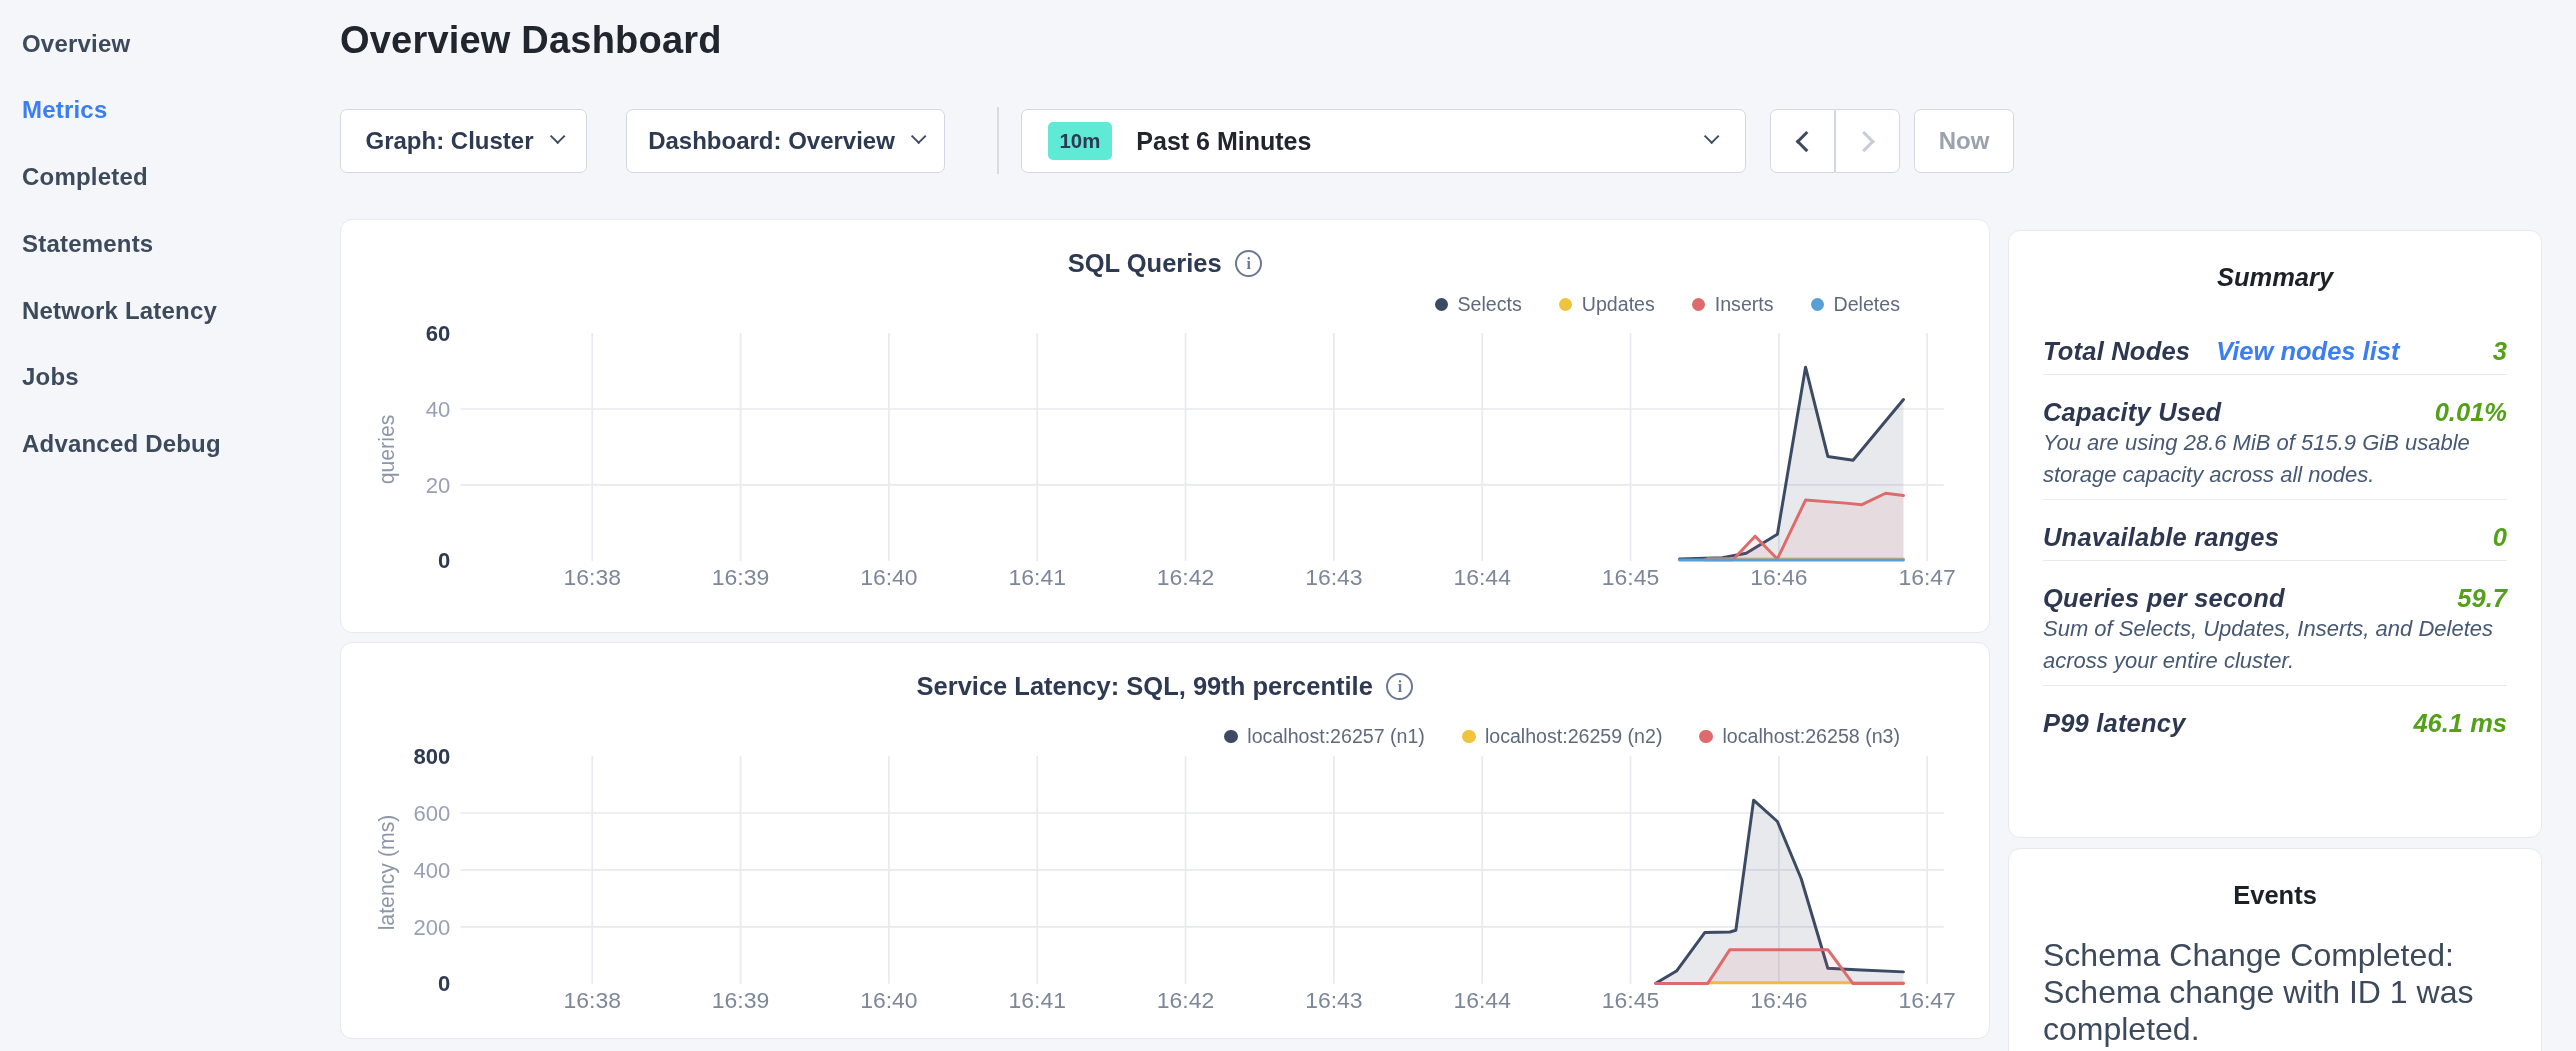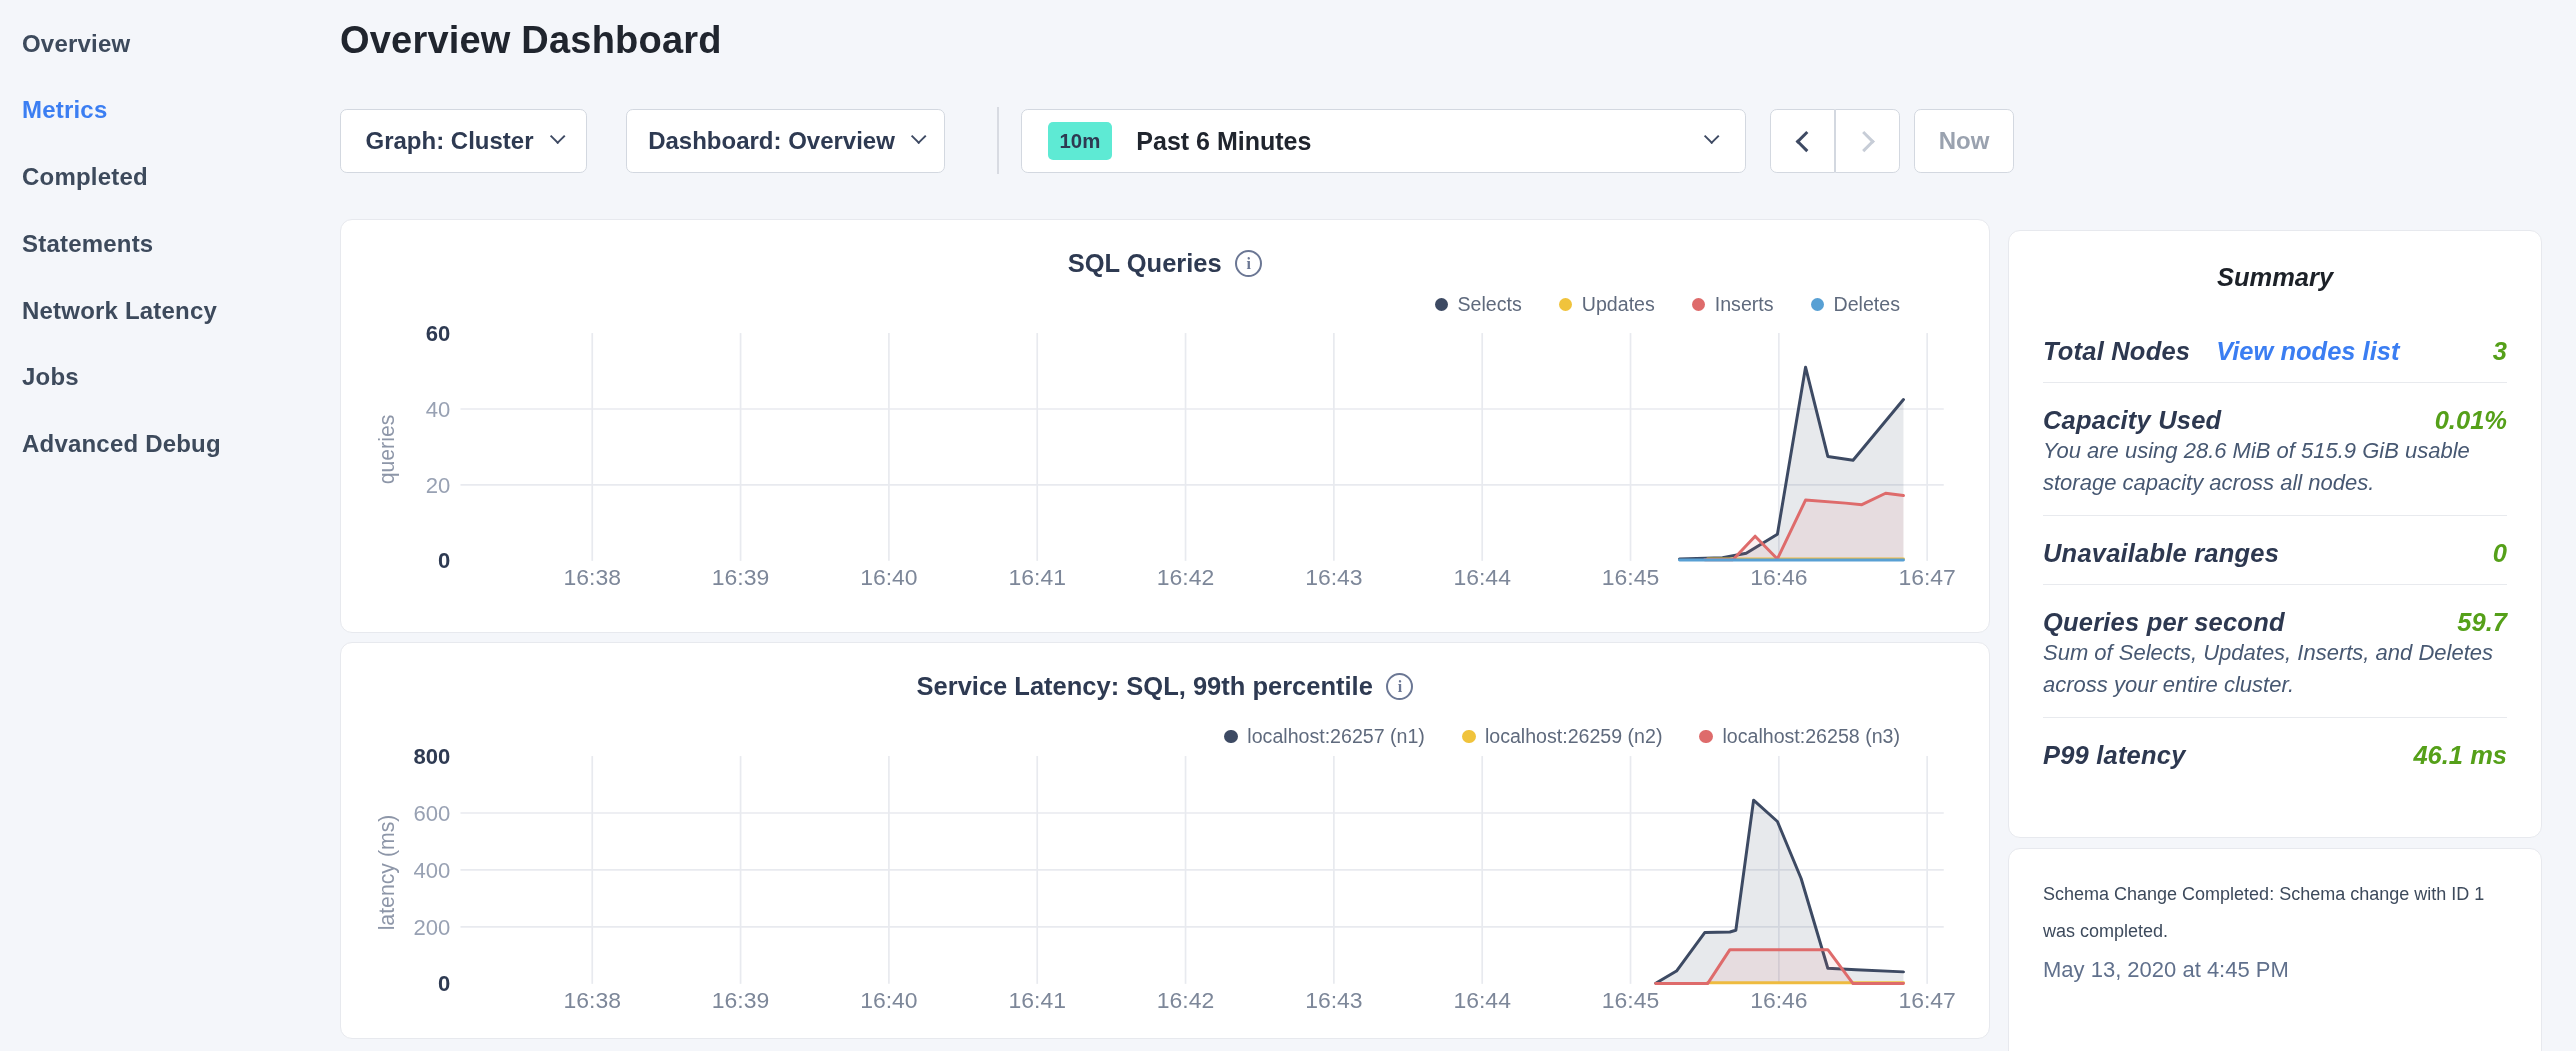--- a/index.html
+++ b/index.html
@@ -70,31 +70,31 @@
   .chart-legend {
     position:absolute; right:89px; display:flex; gap:37px; align-items:center;
   }
   .legend-item { display:flex; align-items:center; gap:9.4px; }
   .legend-dot { width:13.6px; height:13.6px; border-radius:50%; }
   .legend-label { font-size:19.6px; color:#5f6a7d; }
   .chart-svg { position:absolute; left:34px; top:102px; }
   
   .panel-summary, .panel-events { padding:0 34px; }
   .panel-heading { text-align:center; font-size:25.5px; font-weight:700; color:#1c2128; padding-top:32px; }
-  .sum-row { padding:23px 0 16px 0; border-bottom:1.7px solid #e8eaee; }
+  .sum-row { padding:23px 0 8px 0; border-bottom:1.7px solid #e8eaee; }
   .sum-row.last { border-bottom:none; }
   .sum-row-top { display:flex; align-items:baseline; }
   .sum-label { font-size:25.5px; font-weight:700; color:#2d3850; letter-spacing:0.2px; }
   .sum-link { font-size:25.5px; font-weight:700; color:#3b7ef2; margin-left:26px; cursor:pointer; }
   .sum-value { margin-left:auto; font-size:25.5px; font-weight:700; color:#55a019; }
   .sum-sub { font-size:22px; color:#475872; line-height:32px; }
   .summary-rows-wrap { margin-top:22px; }
   
   .event-item { margin-top:27px; }
-  .event-text { font-size:18px; color:#3d4a5c; line-height:37px; }
+  .event-text { font-size:32px; color:#3d4a5c; line-height:37px; }
   .event-time { margin-top:6.8px; font-size:22px; color:#60708c; }
 </style>
 </head>
 <body>
 
 <nav class="sidebar">
   <div class="side-item">Overview</div>
   <div class="side-item active">Metrics</div>
   <div class="side-item">Completed</div>
   <div class="side-item">Statements</div>
@@ -290,18 +290,19 @@
     <div class="sum-row last">
       <div class="sum-row-top">
         <span class="sum-label">P99 latency</span>
         <span class="sum-value">46.1 ms</span>
       </div>
     </div>
   </div>
 </aside>
 
 <aside class="panel panel-events">
+  <div class="panel-heading">Events</div>
   <div class="event-item">
     <div class="event-text">Schema Change Completed: Schema change with ID 1 was completed.</div>
     <div class="event-time">May 13, 2020 at 4:45 PM</div>
   </div>
 </aside>
 
 
 </body></html>

